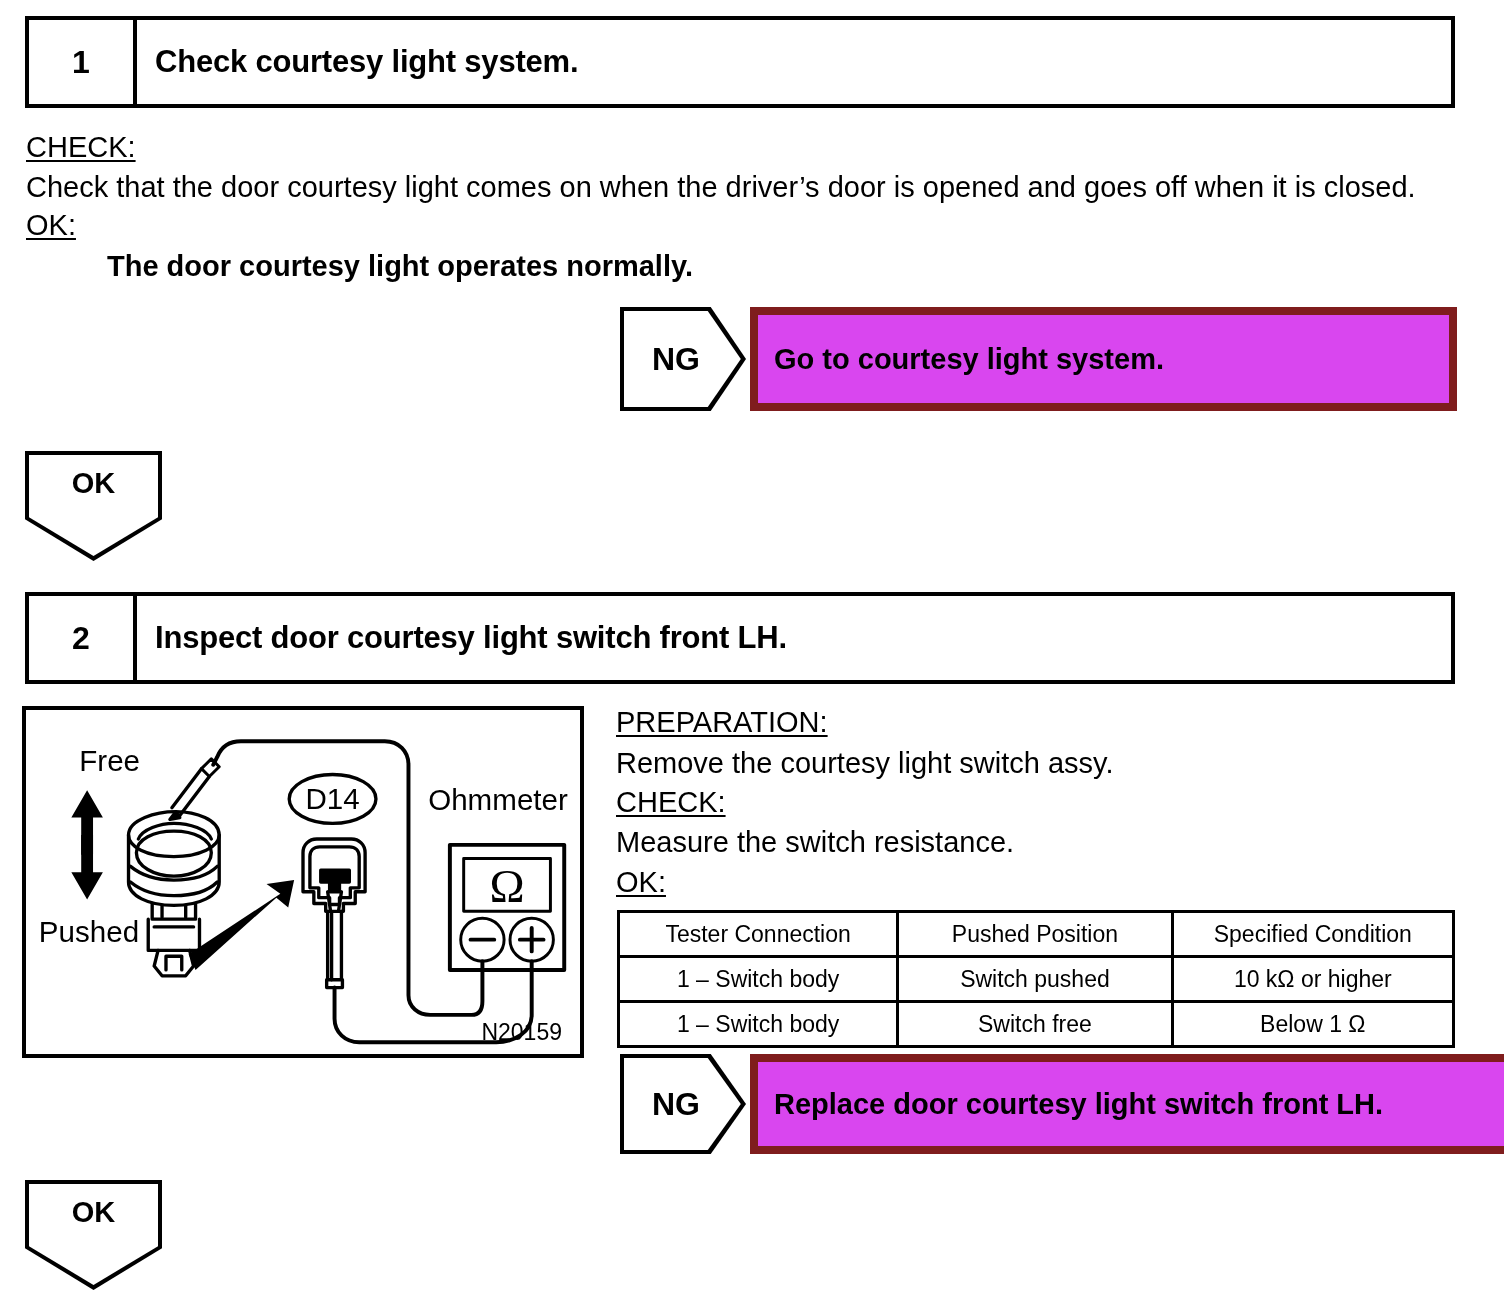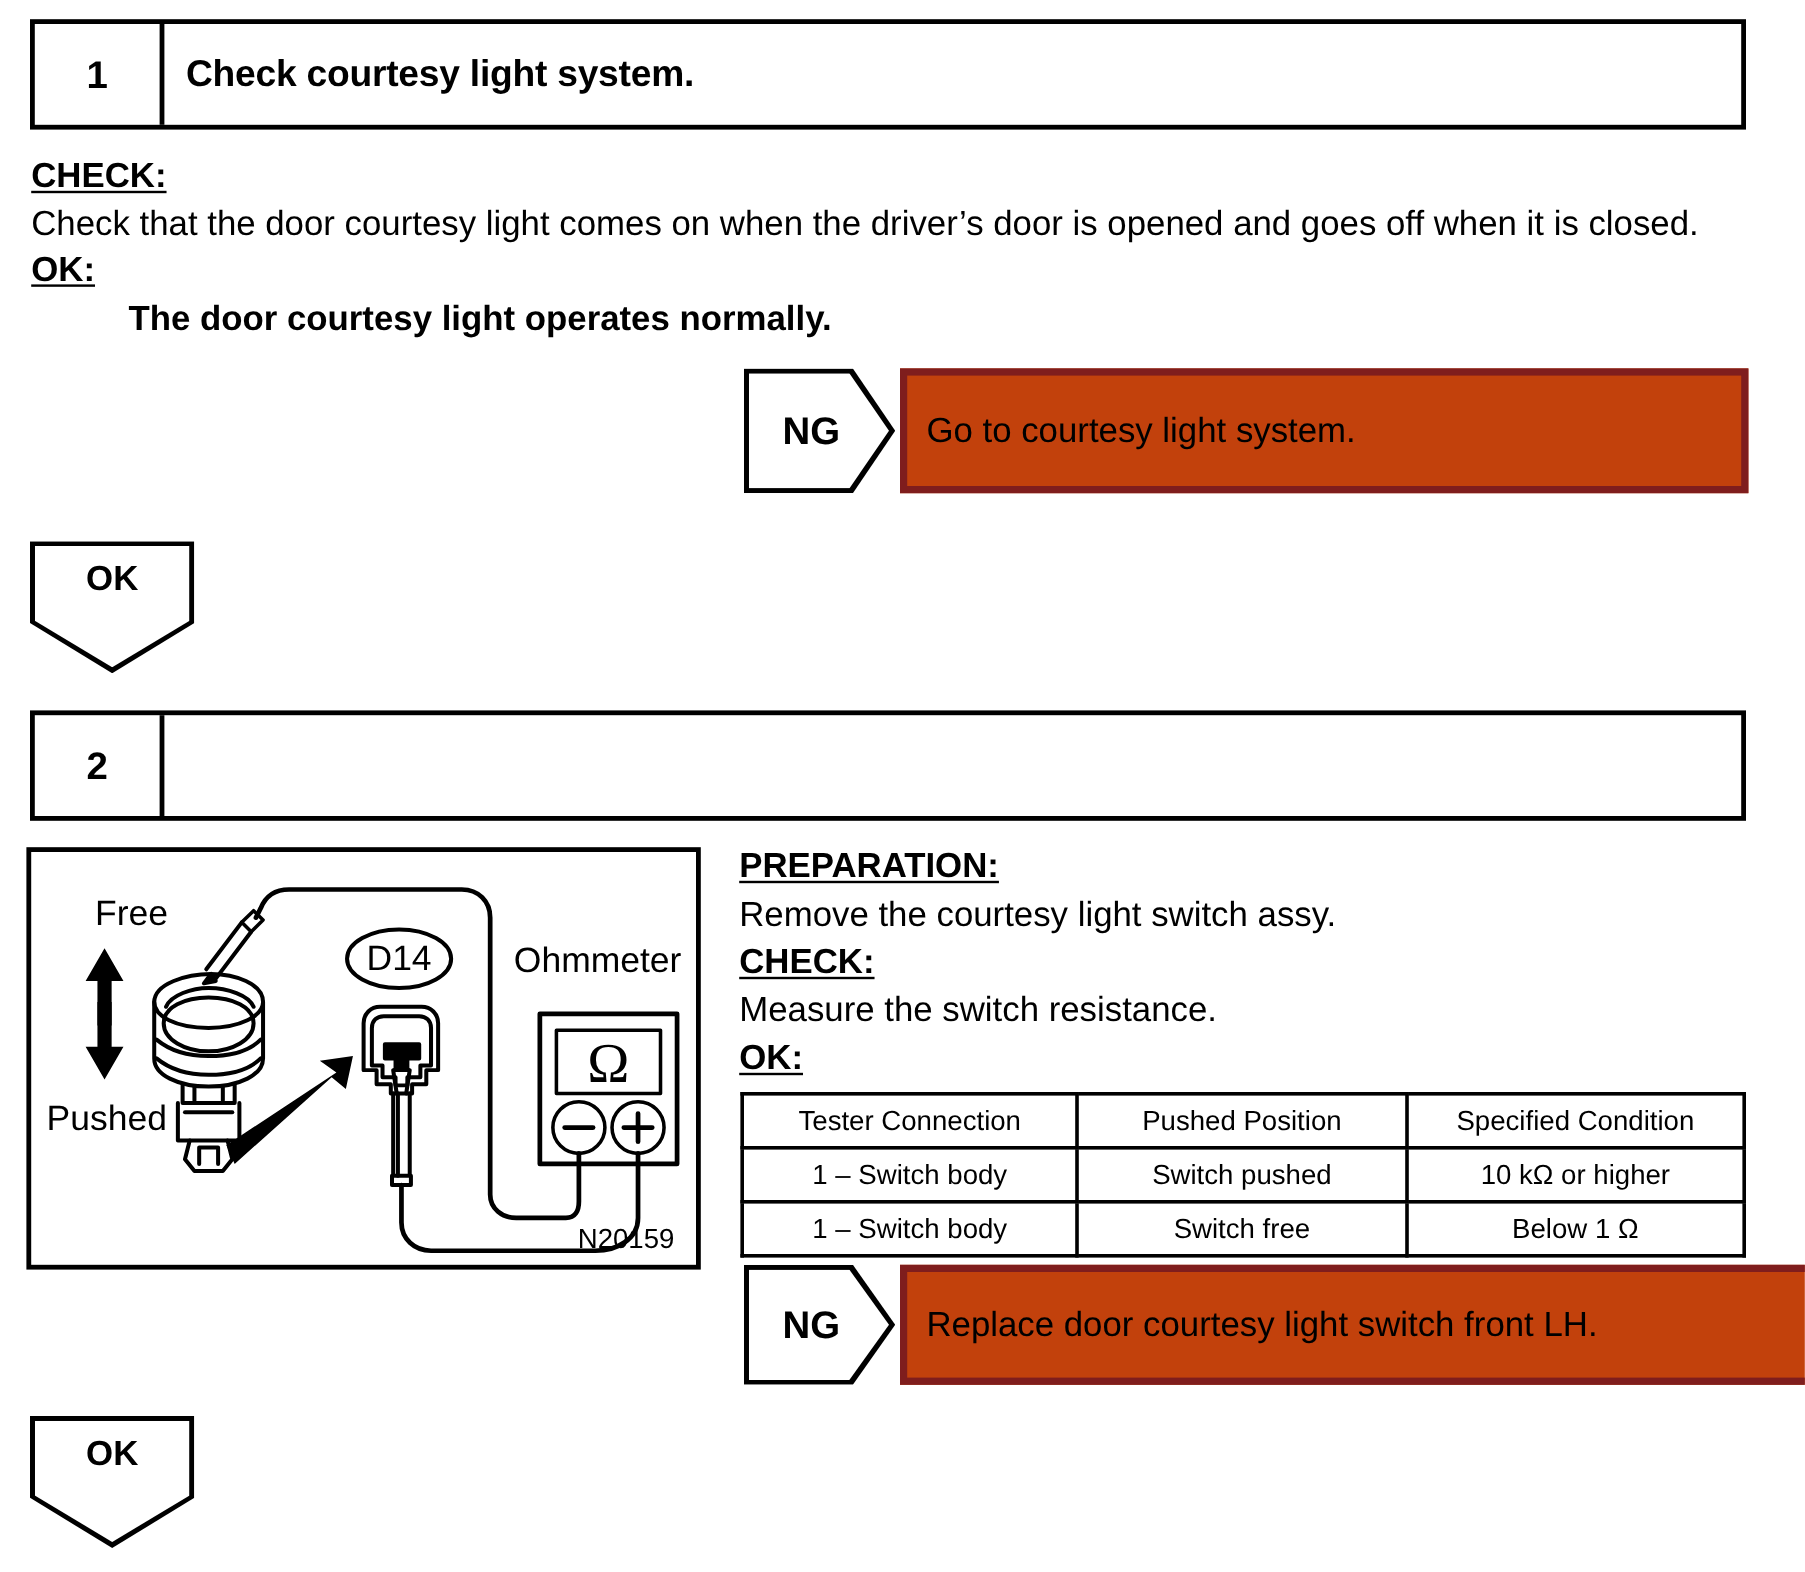--- a/index.html
+++ b/index.html
@@ -44,21 +44,21 @@
     font-weight: bold;
     font-size: 31px;
     letter-spacing: -0.2px;
     border-radius: 15px;
   }
 
   
   .hdr-label {
     position: absolute;
     font-size: 29px;
-    font-weight: bold;
+    font-weight: normal;
     text-decoration: underline;
     text-underline-offset: 3px;
     white-space: nowrap;
   }
   .body-text {
     position: absolute;
     font-size: 29px;
     white-space: nowrap;
   }
   .body-text-bold {
@@ -95,28 +95,28 @@
     padding-left: 28px;
     box-sizing: border-box;
     font-size: 32px;
     font-weight: bold;
   }
   .ng-panel {
     position: absolute;
     left: 130px;
     top: 0;
     height: 100%;
-    border: 6px solid #7f1d1d;
-    box-sizing: border-box;
-    background: #c2410c;
+    border: 8px solid #7f1d1d;
+    box-sizing: border-box;
+    background: #d946ef;
     display: flex;
     align-items: center;
     padding-left: 16px;
     font-size: 29px;
-    font-weight: normal;
+    font-weight: bold;
   }
 
   
   .ok-tag {
     position: absolute;
     background: #000;
     -webkit-clip-path: polygon(0 0, 100% 0, 100% 62%, 50% 100%, 0 62%);
     clip-path: polygon(0 0, 100% 0, 100% 62%, 50% 100%, 0 62%);
   }
   .ok-tag-inner {
@@ -189,20 +189,21 @@
     <span>Go to courtesy light system.</span>
   </div>
 </div>
 
 <div class="ok-tag" style="left:25px; top:451px; width:137px; height:110px;">
   <div class="ok-tag-inner">OK</div>
 </div>
 
 <div class="step-box" style="left:25px; top:592px; width:1430px; height:92px;">
   <div class="step-num">2</div>
+  <div class="step-title">Inspect door courtesy light switch front LH.</div>
 </div>
 
 <div class="illus-frame" style="left:22px; top:706px; width:562px; height:352px;">
   <svg class="illus-svg" viewBox="0 0 562 352" preserveAspectRatio="none">
     <g fill="none" stroke="#000" stroke-width="3.4" stroke-linecap="round" stroke-linejoin="round">
 
       <g fill="#000" stroke="none">
         <polygon points="62,82 46,110 56,110 56,148 68,148 68,110 78,110"></polygon>
         <polygon points="62,194 46,166 56,166 56,128 68,128 68,166 78,166"></polygon>
       </g>

